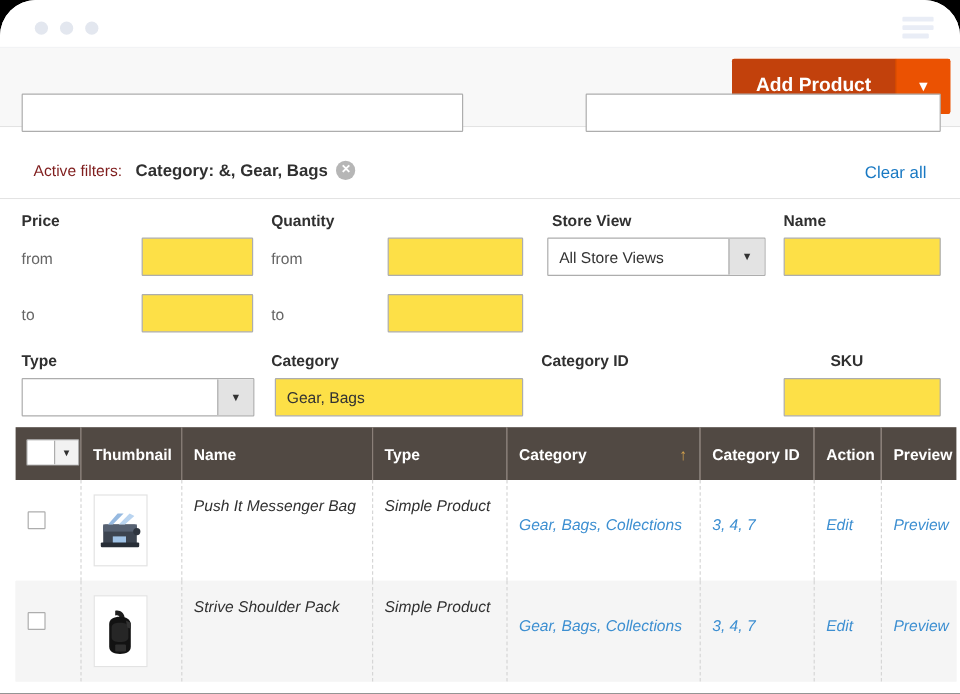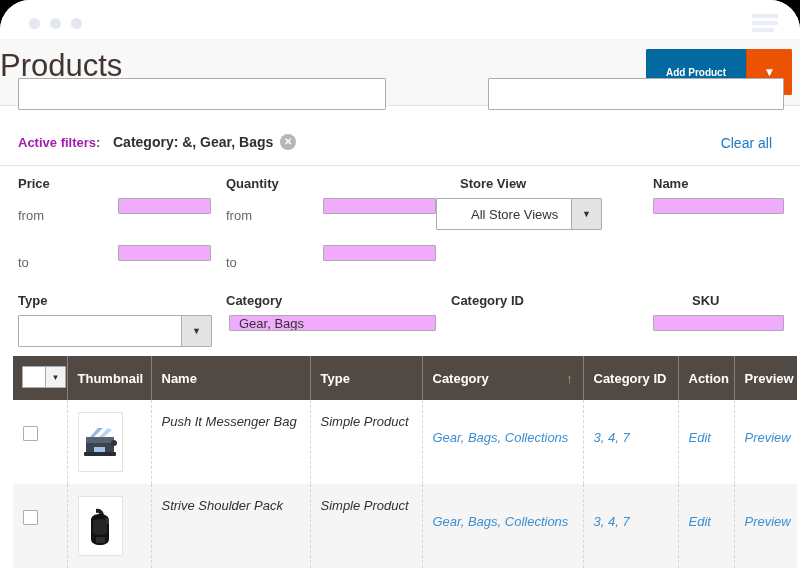--- a/index.html
+++ b/index.html
@@ -73,23 +73,23 @@
     position: absolute;
     right: 8px; top: 9px;
     display: flex;
     height: 46px;
     background: #eb5202;
     border-radius: 2px;
     overflow: hidden;
   }
   #add-product-btn {
     border: none;
-    background: #0369a1;
+    background: #c2410c;
     color: #ffffff;
-    font-size: 10px;
+    font-size: 16px;
     font-weight: bold;
     font-family: "Liberation Sans", sans-serif;
     padding: 0 20px;
     cursor: pointer;
     white-space: nowrap;
   }
   #add-product-toggle {
     width: 46px;
     background: #eb5202;
     border: none;
@@ -119,24 +119,23 @@
 
   
   #active-filters-row {
     position: relative;
     height: 43px;
     background: #ffffff;
     border-bottom: 1px solid #e3e3e3;
   }
   #active-filters-label {
     position: absolute;
-    left: 18px; top: 12px;
-    font-size: 13px;
-    color: #a21caf;
-    font-weight: bold;
+    left: 28px; top: 12px;
+    font-size: 13px;
+    color: #7f1d1d;
   }
   #filter-chip {
     position: absolute;
     left: 113px; top: 11px;
     display: flex; align-items: center; gap: 7px;
     font-size: 14px;
     color: #303030;
     font-weight: 600;
   }
   #filter-chip-remove {
@@ -172,24 +171,24 @@
     font-weight: bold;
     color: #303030;
   }
   .frange-label {
     position: absolute;
     font-size: 13px;
     color: #666666;
   }
   .finput {
     position: absolute;
-    height: 16px;
+    height: 32px;
     border: 1px solid #adadad;
     border-radius: 1px;
-    background: #f0abfc;
+    background: #fde047;
     font-size: 13px;
     color: #333333;
     padding: 0 9px;
     font-family: "Liberation Sans", sans-serif;
     outline: none;
   }
   .finput::placeholder { color: #575757; }
   .fselect-wrap {
     position: absolute;
     height: 32px;
@@ -225,21 +224,21 @@
 
   #rl-price-from { left: 18px;  top: 42px; }
   #rl-price-to   { left: 18px;  top: 89px; }
   #rl-qty-from   { left: 226px; top: 42px; }
   #rl-qty-to     { left: 226px; top: 89px; }
 
   #in-price-from { left: 118px; top: 32px; width: 93px; }
   #in-price-to   { left: 118px; top: 79px; width: 93px; }
   #in-qty-from   { left: 323px; top: 32px; width: 113px; }
   #in-qty-to     { left: 323px; top: 79px; width: 113px; }
-  #sel-store     { left: 436px; top: 32px; width: 166px; padding-left: 25px; }
+  #sel-store     { left: 456px; top: 32px; width: 182px; }
   #in-name       { left: 653px; top: 32px; width: 131px; }
 
   #lbl-type     { left: 18px;  top: 127px; }
   #lbl-category { left: 226px; top: 127px; }
   #lbl-catid    { left: 451px; top: 127px; }
   #lbl-sku      { left: 648px; top: 127px; margin-left: 44px; }
 
   #sel-type      { left: 18px;  top: 149px; width: 194px; }
   #in-category   { left: 229px; top: 149px; width: 207px; }
   #in-catid      { left: 456px; top: 149px; width: 170px; }
@@ -344,21 +343,20 @@
       <span class="dot"></span>
     </div>
     <div id="hamburger">
       <span></span>
       <span></span>
       <span></span>
     </div>
   </div>
 
   <div id="page-header">
-    <div id="page-title">Products</div>
     <div id="header-actions">
       <button id="add-product-btn">Add Product</button>
       <button id="add-product-toggle">▼</button>
     </div>
   </div>
 
   <div id="cutoff-strip">
     <div class="cutoff-input" id="cutoff-input-1"></div>
     <div class="cutoff-input" id="cutoff-input-2"></div>
   </div>

